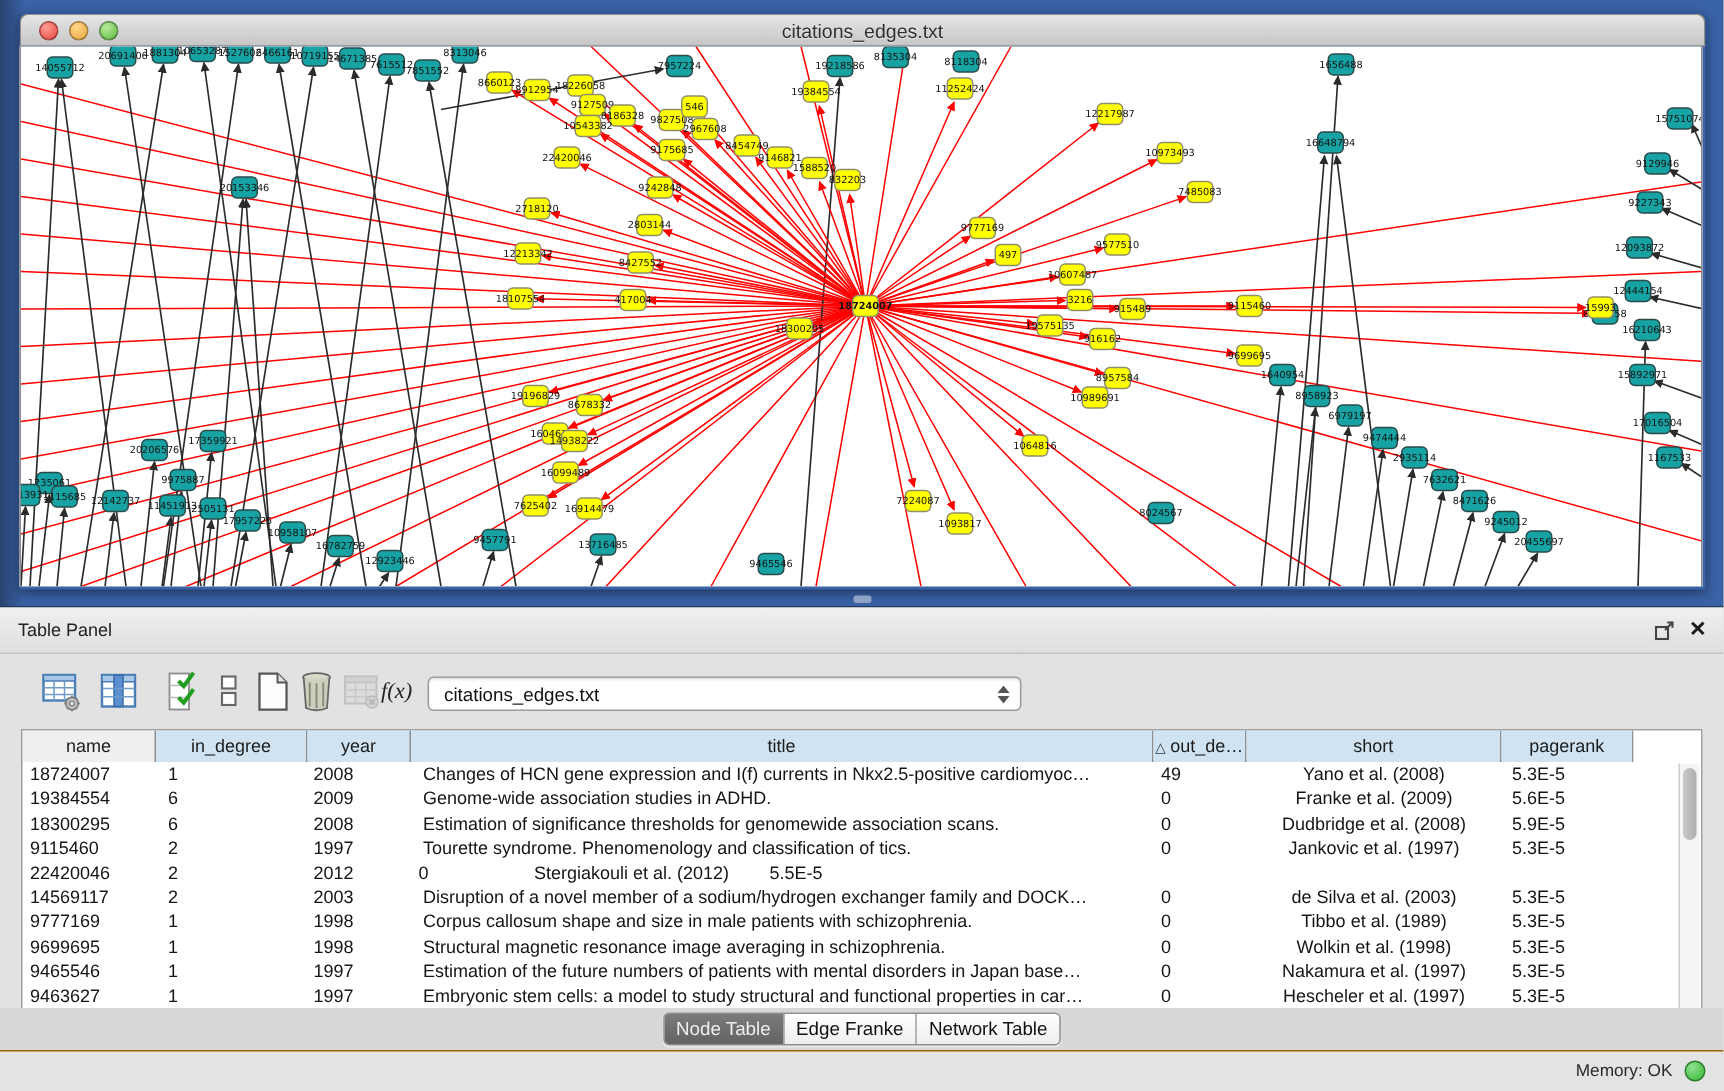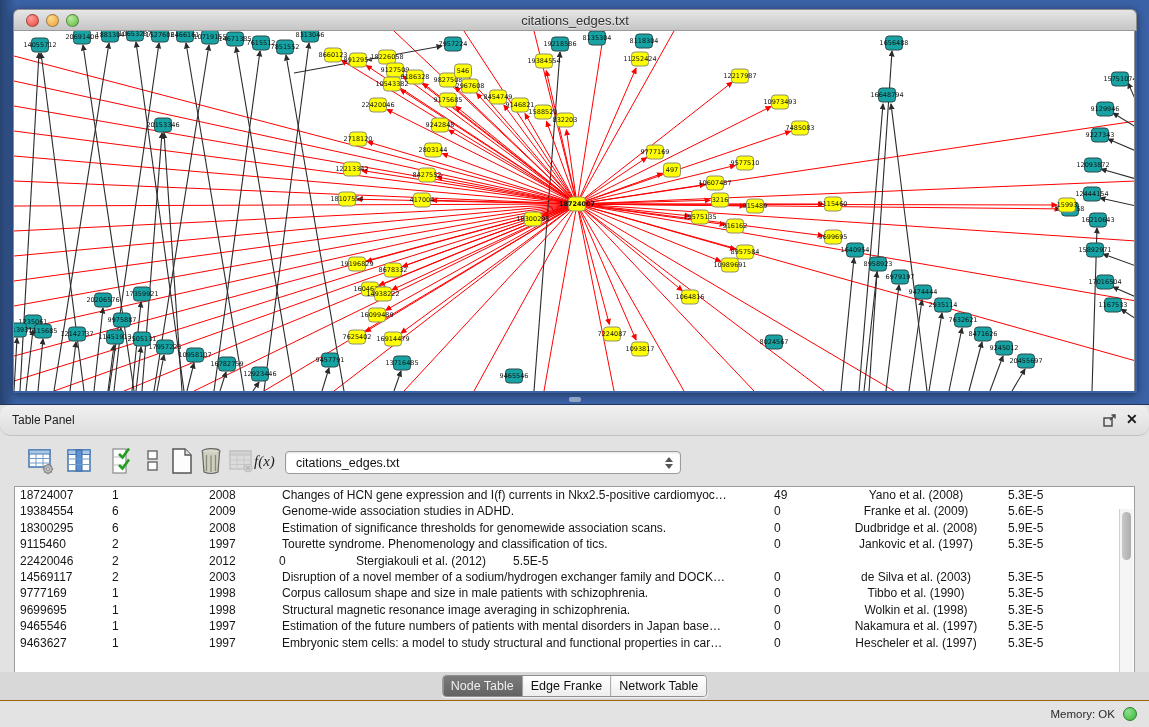--- a/index.html
+++ b/index.html
@@ -23,21 +23,21 @@
   #tl-zoom  { left:52px; background:radial-gradient(circle at 35% 30%, #b6eb9a,#5fb940); }
   #graph-canvas { left:0; top:22px; width:1122px; height:360px; background:#ffffff;
     border-left:1px solid #8d8d8d; border-right:1px solid #8d8d8d; overflow:hidden; }
   #divider-handle { left:569px; top:397px; width:12px; height:5px; border-radius:2px;
     background:#8ea3c6; }
 
   
   #table-panel { left:0; top:404px; width:1149px; height:268px; background:#e2e2e2;
     border-top:1px solid #22355b; }
   #panel-header { left:0; top:0; width:100%; height:31px;
-    background:linear-gradient(#f0f0f0,#dedede); border-bottom:1px solid #c2c2c2;border-radius:10px; }
+    background:linear-gradient(#f0f0f0,#dedede); border-bottom:1px solid #c2c2c2; }
   #panel-title { left:12px; top:8px; font-size:12px; color:#222; }
   #float-icon { left:1103px; top:9px; width:13px; height:13px; cursor:pointer; }
   #close-icon { left:1126px; top:6px; font-size:14px; font-weight:bold; color:#1a1a1a; cursor:pointer; }
 
   .tool-btn { top:41px; width:28px; height:30px; cursor:pointer; }
   #combo { left:285px; top:46px; width:396px; height:23px; background:#fff;
     border:1px solid #9b9b9b; border-radius:4px; box-shadow:inset 0 1px 2px rgba(0,0,0,.12); }
   #combo-text { left:10px; top:4px; font-size:12.5px; color:#111; }
   #combo-stepper { right:6px; top:3px; width:11px; height:16px; }
   #combo-stepper .up, #combo-stepper .dn { position:absolute; left:2px; width:0; height:0;
@@ -514,20 +514,30 @@
 
   <div id="combo" class="abs">
     <span id="combo-text" class="abs">citations_edges.txt</span>
     <span id="combo-stepper" class="abs">
         <i class="up"></i>
         <i class="dn"></i>
       </span>
   </div>
 
   <div id="table-box" class="abs">
+    <div id="thead-row">
+        <div class="th c0 gray" style="padding-left: 0px;">name</div>
+        <div class="th c1" style="padding-left: 0px;">in_degree</div>
+        <div class="th c2" style="padding-left: 0px;">year</div>
+        <div class="th c3" style="padding-left: 0px;">title</div>
+        <div class="th c4" style="padding-left: 0px;"><span class="sort-glyph">△</span>out_de…</div>
+        <div class="th c5" style="padding-left: 0px;">short</div>
+        <div class="th c6" style="padding-left: 0px;">pagerank</div>
+        <div class="th filler"></div>
+      </div>
     <div id="tbody">
         <div class="tr">
           <div class="td c0">18724007</div>
           <div class="td c1">1</div>
           <div class="td c2">2008</div>
           <div class="td c3">Changes of HCN gene expression and I(f) currents in Nkx2.5-positive cardiomyoc…</div>
           <div class="td c4">49</div>
           <div class="td c5">Yano et al. (2008)</div>
           <div class="td c6">5.3E-5</div>
         </div>
@@ -574,21 +584,21 @@
           <div class="td c4">0</div>
           <div class="td c5">de Silva et al. (2003)</div>
           <div class="td c6">5.3E-5</div>
         </div>
         <div class="tr">
           <div class="td c0">9777169</div>
           <div class="td c1">1</div>
           <div class="td c2">1998</div>
           <div class="td c3">Corpus callosum shape and size in male patients with schizophrenia.</div>
           <div class="td c4">0</div>
-          <div class="td c5">Tibbo et al. (1990)</div>
+          <div class="td c5">Tibbo et al. (1989)</div>
           <div class="td c6">5.3E-5</div>
         </div>
         <div class="tr">
           <div class="td c0">9699695</div>
           <div class="td c1">1</div>
           <div class="td c2">1998</div>
           <div class="td c3">Structural magnetic resonance image averaging in schizophrenia.</div>
           <div class="td c4">0</div>
           <div class="td c5">Wolkin et al. (1998)</div>
           <div class="td c6">5.3E-5</div>

